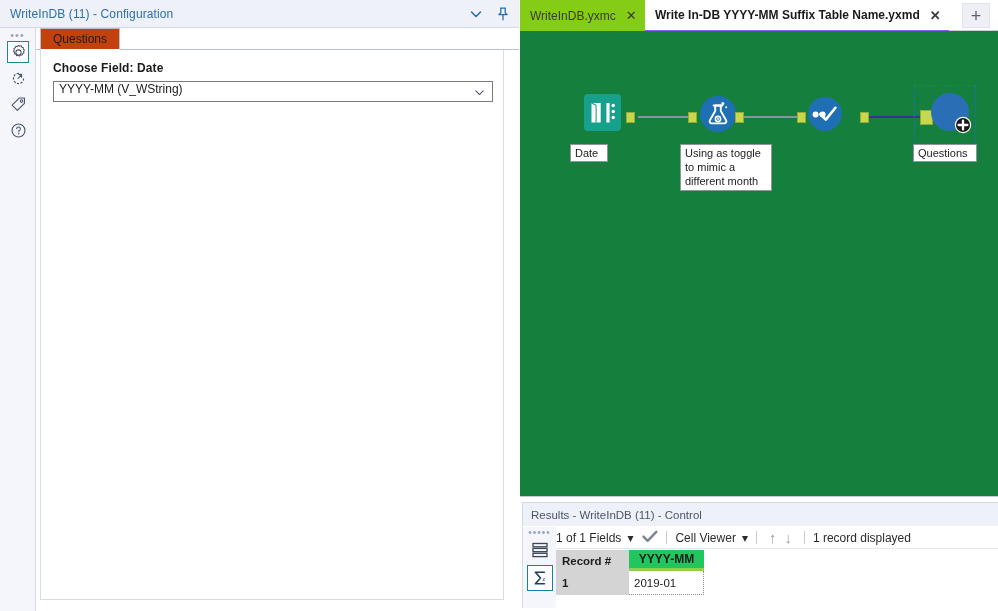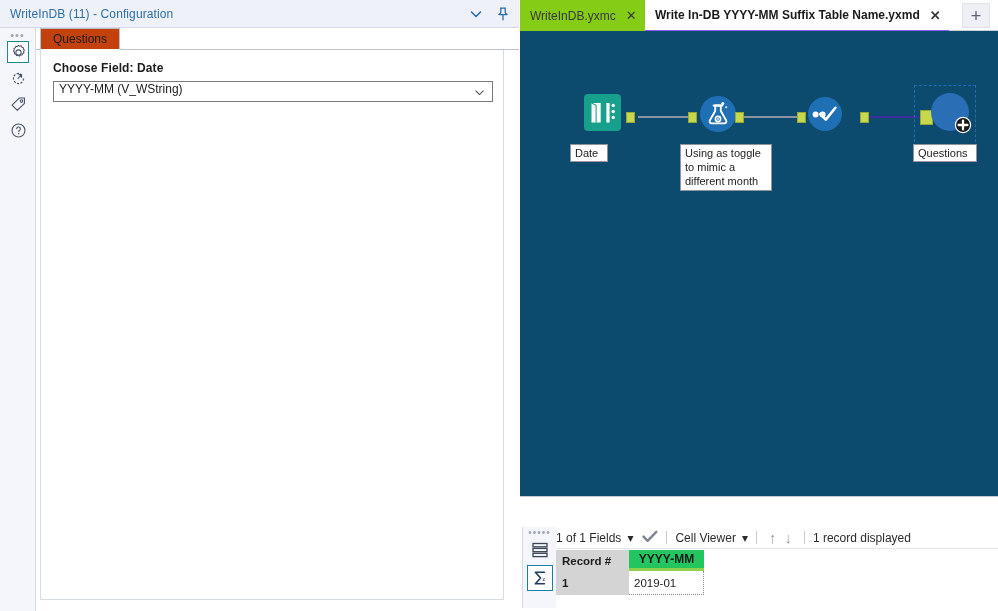--- a/index.html
+++ b/index.html
@@ -142,21 +142,21 @@
     border: 1px solid #dfe3ec;
     display: flex; align-items: center; justify-content: center;
     color: #5a6275; font-size: 18px; line-height: 1;
     cursor: pointer;
   }
 
   
   #canvas {
     position: absolute; left: 0; top: 31px;
     width: 478px; height: 466px;
-    background: #0c4a6e;
+    background: #15803d;
     border-bottom: 1px solid #c4cad8;
     overflow: hidden;
   }
 
   .node { position: absolute; }
   .node-label {
     position: absolute;
     border: 1px solid #8f949f;
     background: #ffffff;
     color: #1c1c1c;
@@ -398,20 +398,23 @@
           <circle cx="33" cy="33" r="8.2" fill="#ffffff"></circle>
           <circle cx="33" cy="33" r="7.0" fill="#1a1a1a"></circle>
           <path d="M33 28.6 v8.8 M28.6 33 h8.8" stroke="#ffffff" stroke-width="2.3" stroke-linecap="round"></path>
         </svg>
       </div>
       <div class="node-label" style="left:393px; top:113px; width:64px;">Questions</div>
     </div>
 
     <div id="results-panel">
 
+      <div id="results-header">
+        <span id="results-title">Results - WriteInDB (11) - Control</span>
+      </div>
 
       <div id="results-sidebar">
         <div id="res-dots">•••••</div>
         <div class="res-ico-wrap">
           <span class="res-box">
             <svg width="20" height="20" viewBox="0 0 20 20">
               <rect x="3" y="3.5" width="14" height="3.3" fill="none" stroke="#3a4557" stroke-width="1.3"></rect>
               <rect x="3" y="8.4" width="14" height="3.3" fill="none" stroke="#3a4557" stroke-width="1.3"></rect>
               <rect x="3" y="13.3" width="14" height="3.3" fill="none" stroke="#3a4557" stroke-width="1.3"></rect>
             </svg>

